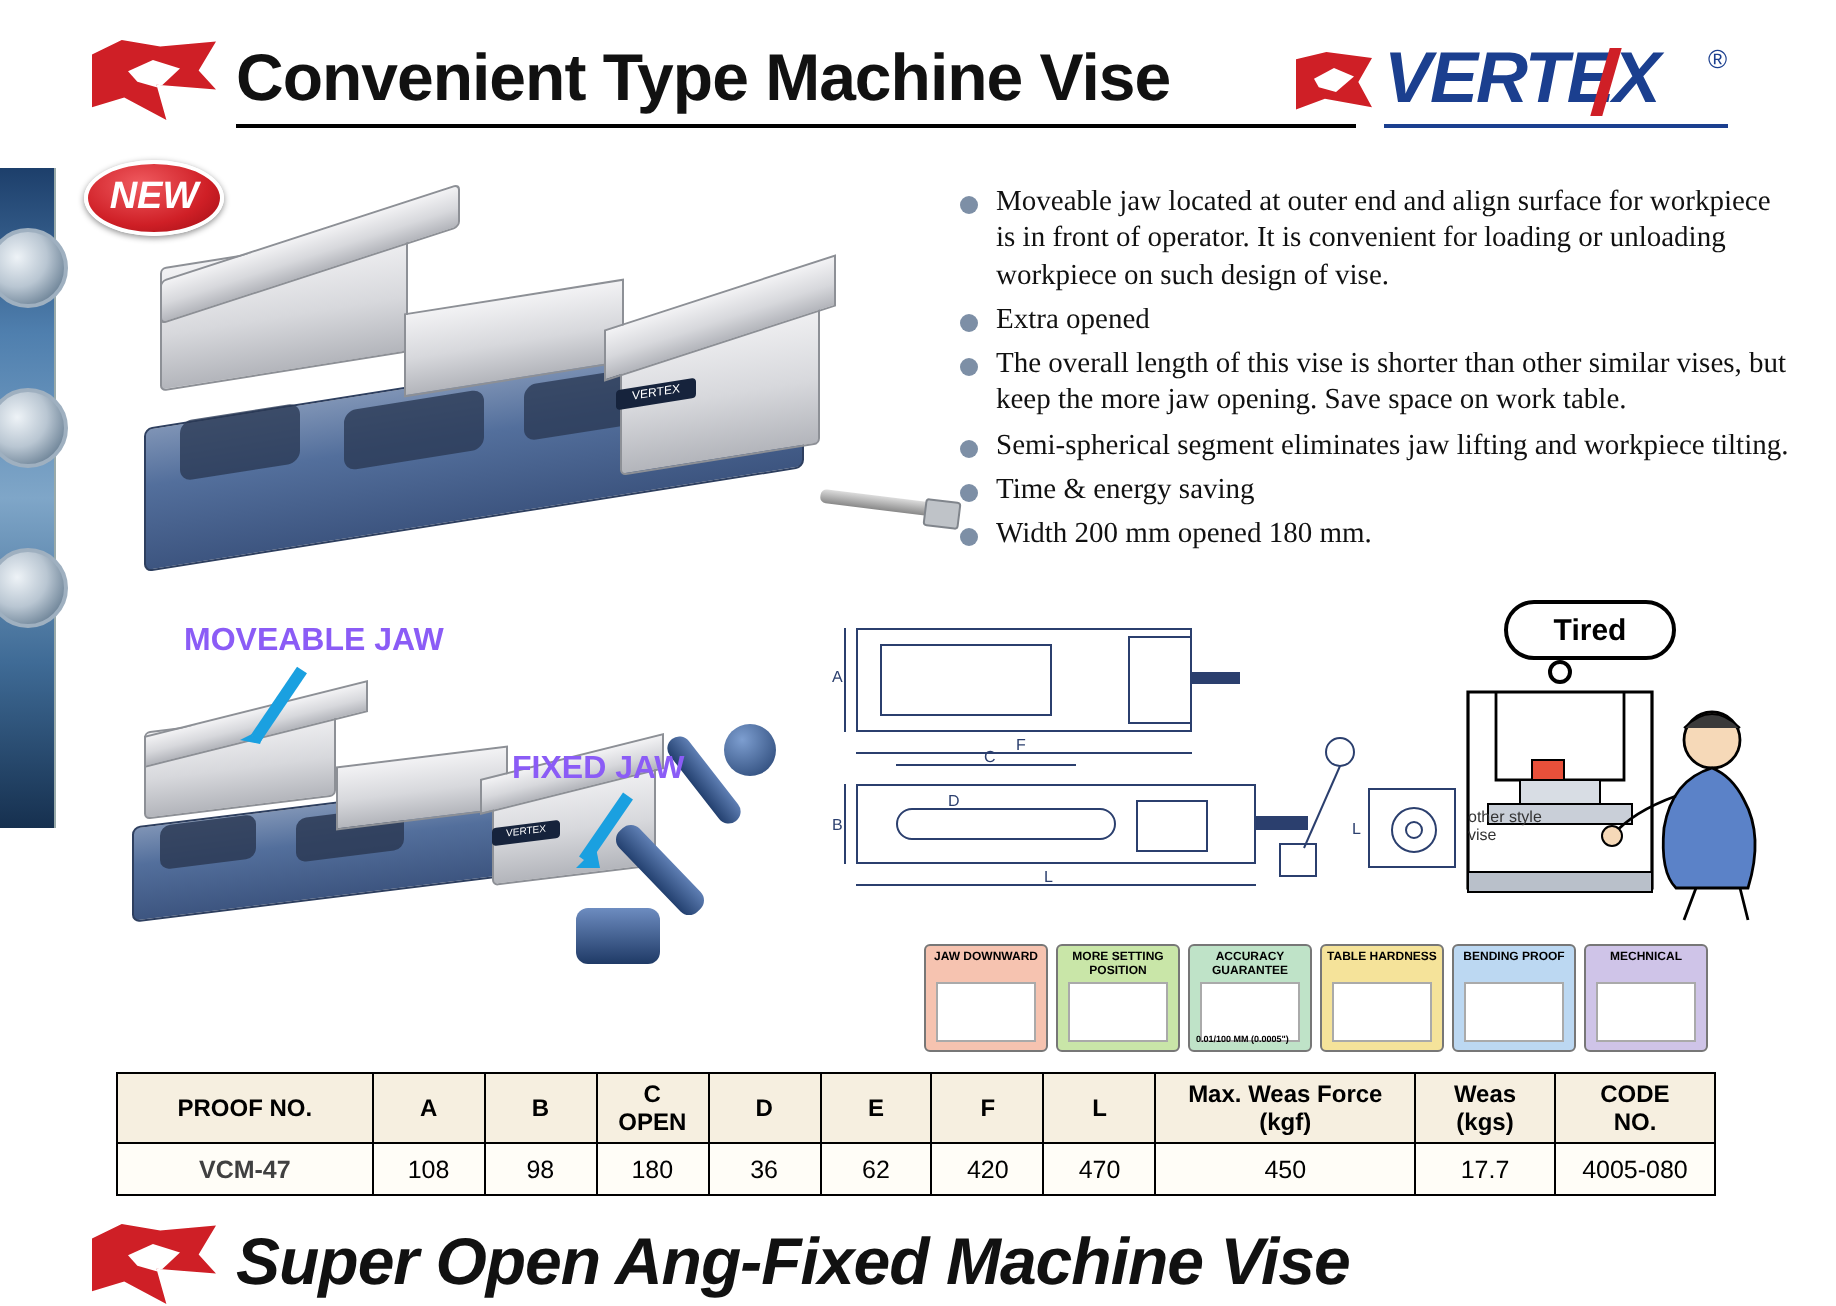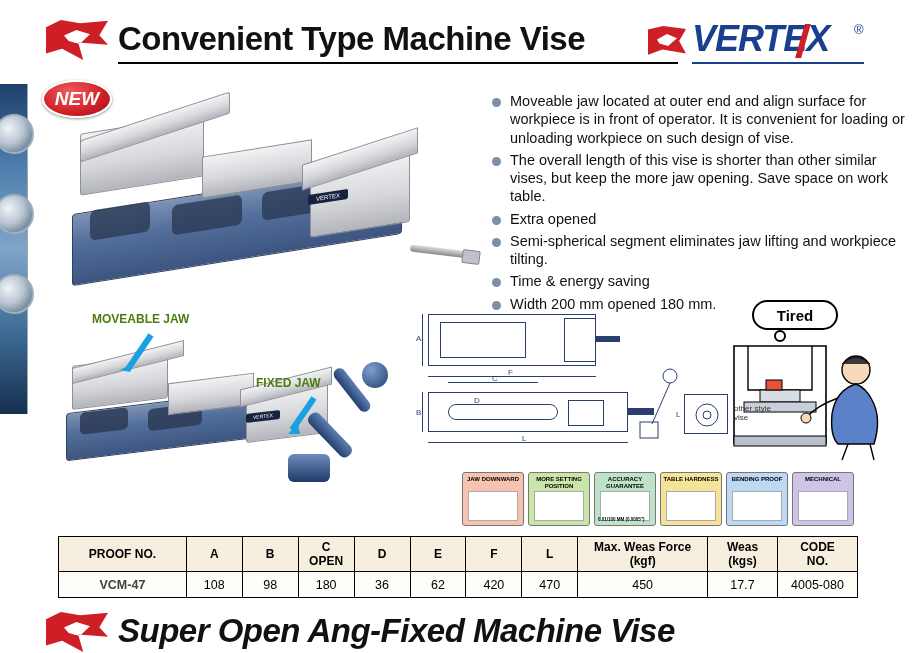--- a/index.html
+++ b/index.html
@@ -68,28 +68,28 @@
   
   .vise-main { position:absolute; left:62px; top:96px; width:400px; height:220px; }
   .vise-sec { position:absolute; left:60px; top:352px; width:330px; height:140px; }
   .handle { position:absolute; left:288px; top:362px; width:120px; height:130px; }
   
   .blk { position:absolute; }
   .body-blue { background: linear-gradient(180deg,#7e93b5 0%, #536f9c 40%, #3d5580 100%); border:1px solid #2e3f5f; }
   .body-gray { background: linear-gradient(180deg,#f2f2f4 0%, #d7d8dc 55%, #b3b5bb 100%); border:1px solid #8d9096; }
   .body-dark { background:#2b3a55; }
   
-  .bullets { position:absolute; left:490px; top:92px; width:420px; }
+  .bullets { position:absolute; left:478px; top:92px; width:420px;font-family:Liberation Serif, serif; }
   .bullets li { list-style:none; position:relative; padding-left:20px; margin-bottom:4px;
     font-size:14.5px; color:#111; line-height:1.26; }
   .bullets li::before { content:""; position:absolute; left:2px; top:6px; width:9px; height:9px;
     border-radius:50%; background:#7d8fa6; }
   .bullets ul { margin:0; padding:0; }
   
-  .label { position:absolute; font-weight:bold; font-size:12px; color:#4d7c0f; }
+  .label { position:absolute; font-weight:bold; font-size:16px; color:#8b5cf6; }
   .arrow { position:absolute; }
   
   .drawings { position:absolute; left:418px; top:308px; width:320px; height:160px; }
   .draw-box { position:absolute; border:1px solid #2b3f6e; background:#fff; }
   .dim-line { position:absolute; background:#2b3f6e; }
   .dim-txt { position:absolute; font-size:8px; color:#2b3f6e; }
   
   .tired-area { position:absolute; left:730px; top:300px; width:180px; height:170px; }
   .tired-bubble {
     position:absolute; left:22px; top:0px; width:86px; height:30px; border:2px solid #000; border-radius:16px;
@@ -168,22 +168,22 @@
 
   <div class="blk" style="left:348px; top:152px; width:60px; height:7px; background:linear-gradient(180deg,#ddd,#888); transform:rotate(7deg); border-radius:3px;"></div>
   <div class="blk" style="left:400px; top:154px; width:18px; height:14px; background:#bfc3c8; border:1px solid #80858c; transform:rotate(7deg); border-radius:2px;"></div>
 
   <div class="blk" style="left:246px; top:96px; width:40px; height:10px; background:#16233c; transform:skewY(-9deg); border-radius:2px; color:#fff; font-size:6px; text-align:center; line-height:10px;">VERTEX</div>
 </div>
 
 <div class="bullets">
   <ul>
     <li>Moveable jaw located at outer end and align surface for workpiece is in front of operator. It is convenient for loading or unloading workpiece on such design of vise.</li>
+    <li>Extra opened</li>
     <li>The overall length of this vise is shorter than other similar vises, but keep the more jaw opening. Save space on work table.</li>
-    <li>Extra opened</li>
     <li>Semi-spherical segment eliminates jaw lifting and workpiece tilting.</li>
     <li>Time &amp; energy saving</li>
     <li>Width 200 mm opened 180 mm.</li>
   </ul>
 </div>
 
 <div class="vise-sec">
   <div class="blk body-blue" style="left:6px; top:46px; width:250px; height:48px; transform:skewY(-7deg); border-radius:4px;"></div>
   <div class="blk body-dark" style="left:20px; top:58px; width:48px; height:22px; transform:skewY(-7deg); border-radius:5px; opacity:.85"></div>
   <div class="blk body-dark" style="left:88px; top:54px; width:54px; height:22px; transform:skewY(-7deg); border-radius:5px; opacity:.85"></div>

